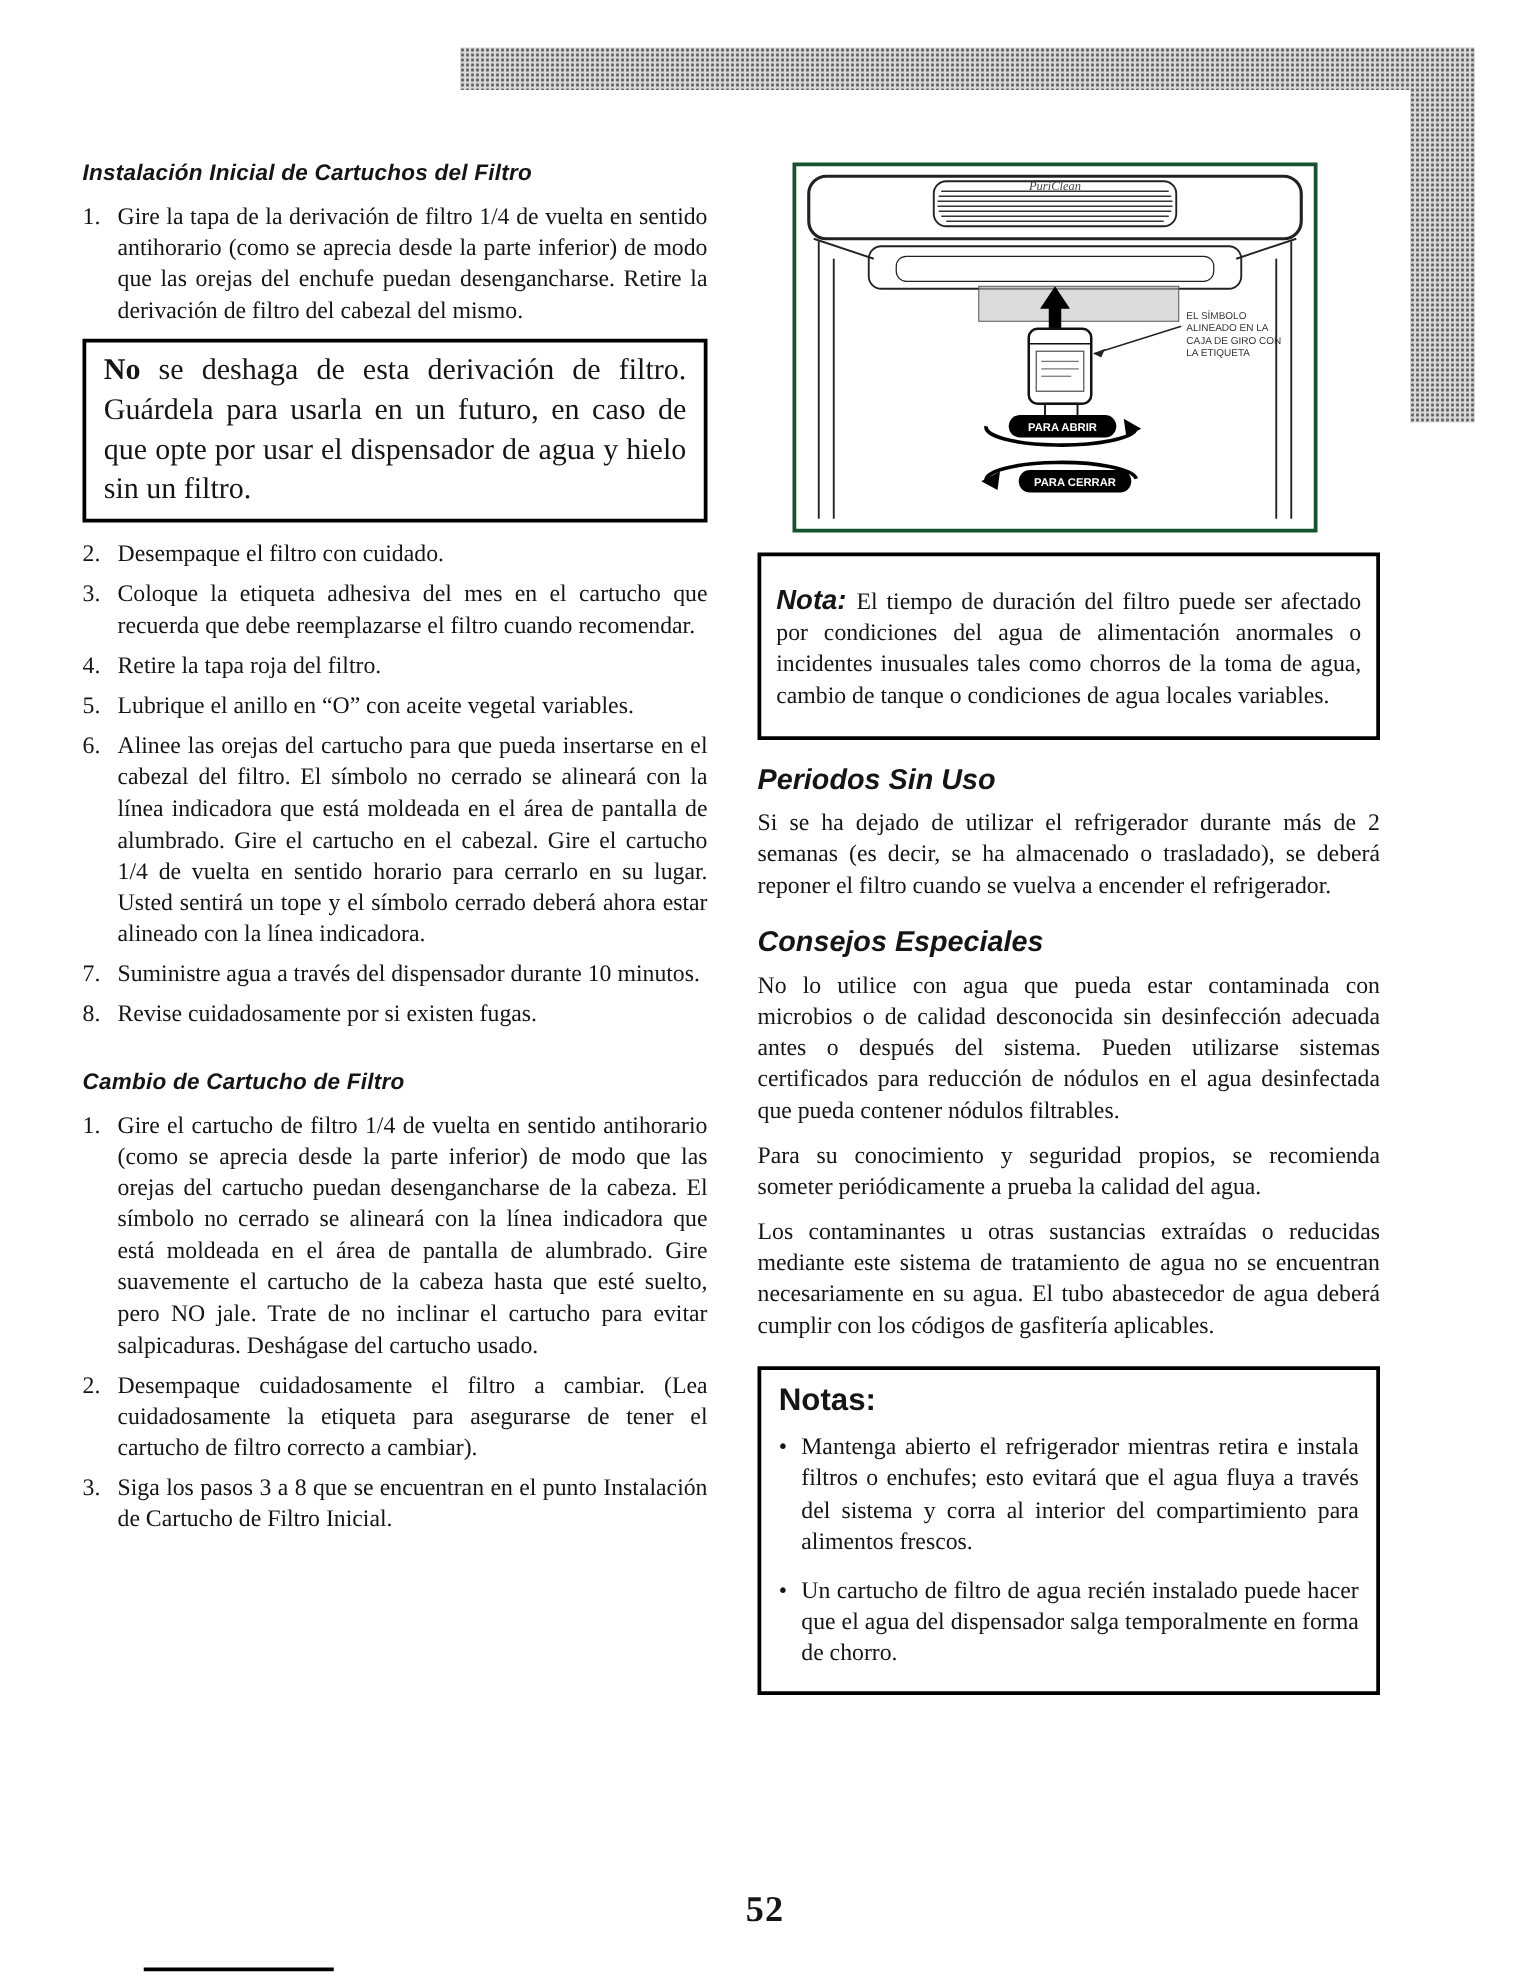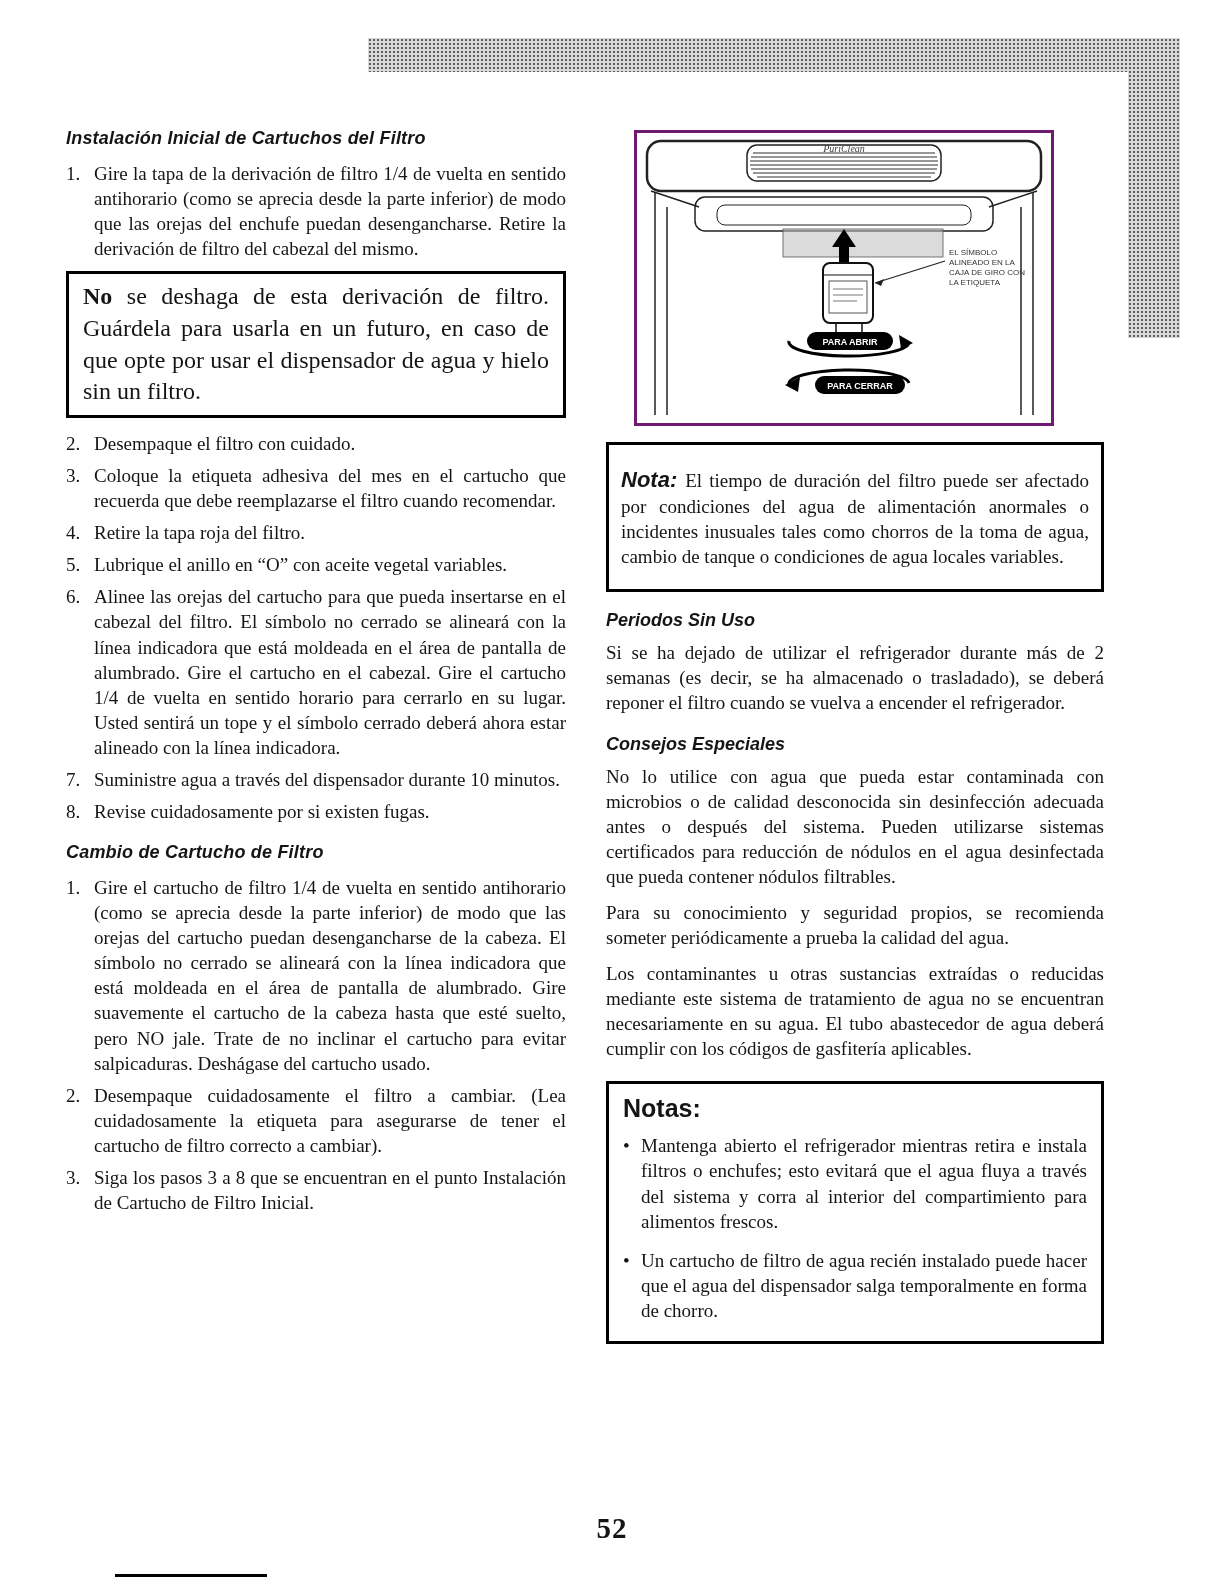--- a/index.html
+++ b/index.html
@@ -20,50 +20,50 @@
 
   .col { position:absolute; top:128px; }
   .col-left  { left:66px;  width:500px; }
   .col-right { left:606px; width:498px; }
 
   .h1 {
     font-family:"Liberation Sans", sans-serif;
     font-weight:bold; font-style:italic;
     font-size:18px; margin-bottom:12px; letter-spacing:0.2px;
   }
-  .h1-gap { margin-top:18px; }
+  .h1-gap { margin-top:31px; }
 
   .oli { display:flex; margin-bottom:7px; }
   .oli .num { width:28px; flex:none; font-size:19px; line-height:1.32; }
   .oli .txt { flex:1; text-align:justify; font-size:19px; line-height:1.32; }
 
   .notebox {
     border:3px solid #000; padding:7px 14px; margin:10px 0 13px 0;
     text-align:justify; font-size:24px; line-height:1.32;
   }
   .notebox b { font-weight:bold; }
 
   .illus {
     margin:2px 0 0 28px; width:420px; height:296px;
-    border:3px solid #701a75; background:#fff; position:relative;
+    border:3px solid #14532d; background:#fff; position:relative;
   }
 
   .nota-box {
     border:3px solid #000; padding:20px 12px; margin:16px 0 0 0;
     text-align:justify; font-size:19px; line-height:1.32;
   }
   .nota-label {
     font-family:"Liberation Sans", sans-serif;
     font-weight:bold; font-style:italic; font-size:22px; margin-right:8px;
   }
 
   .para { text-align:justify; font-size:19px; line-height:1.32; margin-bottom:11px; }
   .h2 {
     font-family:"Liberation Sans", sans-serif;
-    font-weight:bold; font-style:italic; font-size:18px;
+    font-weight:bold; font-style:italic; font-size:23px;
     margin:18px 0 9px 0;
   }
 
   .notas-box { border:3px solid #000; padding:10px 14px 4px 14px; margin-top:20px; }
   .notas-label {
     font-family:"Liberation Sans", sans-serif;
     font-weight:bold; font-size:25px; margin-bottom:10px;
   }
   .bullet { display:flex; margin-bottom:14px; }
   .bullet .dot { width:18px; flex:none; font-size:19px; line-height:1.32; }

